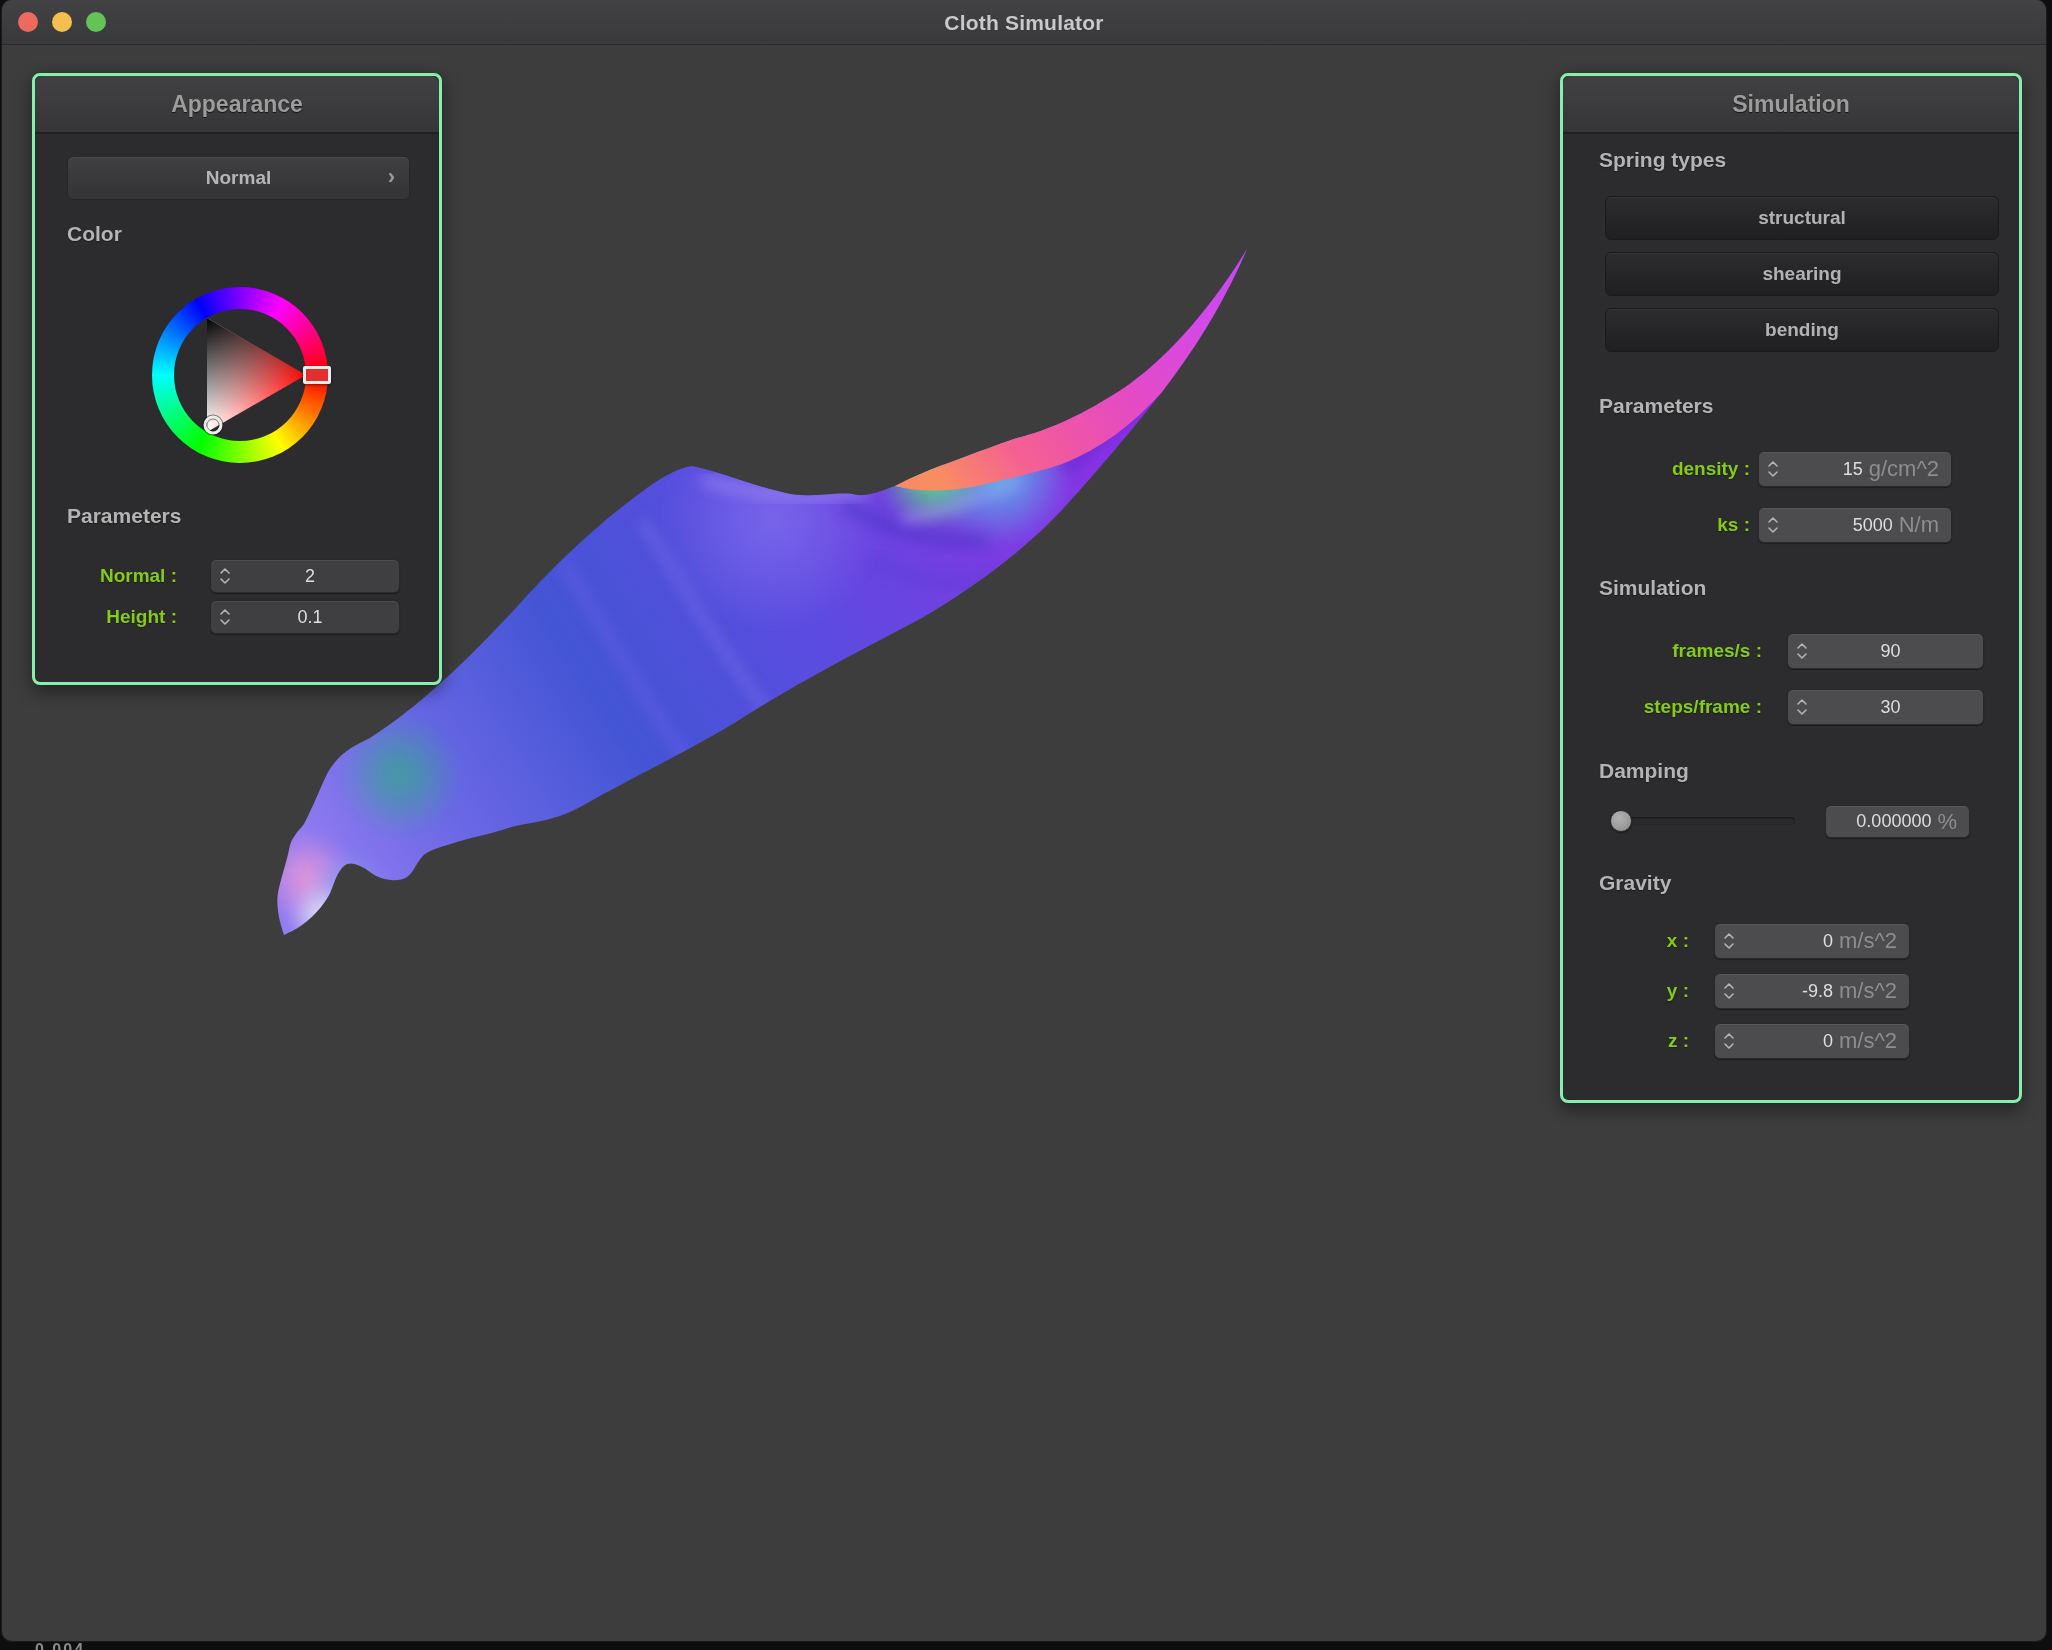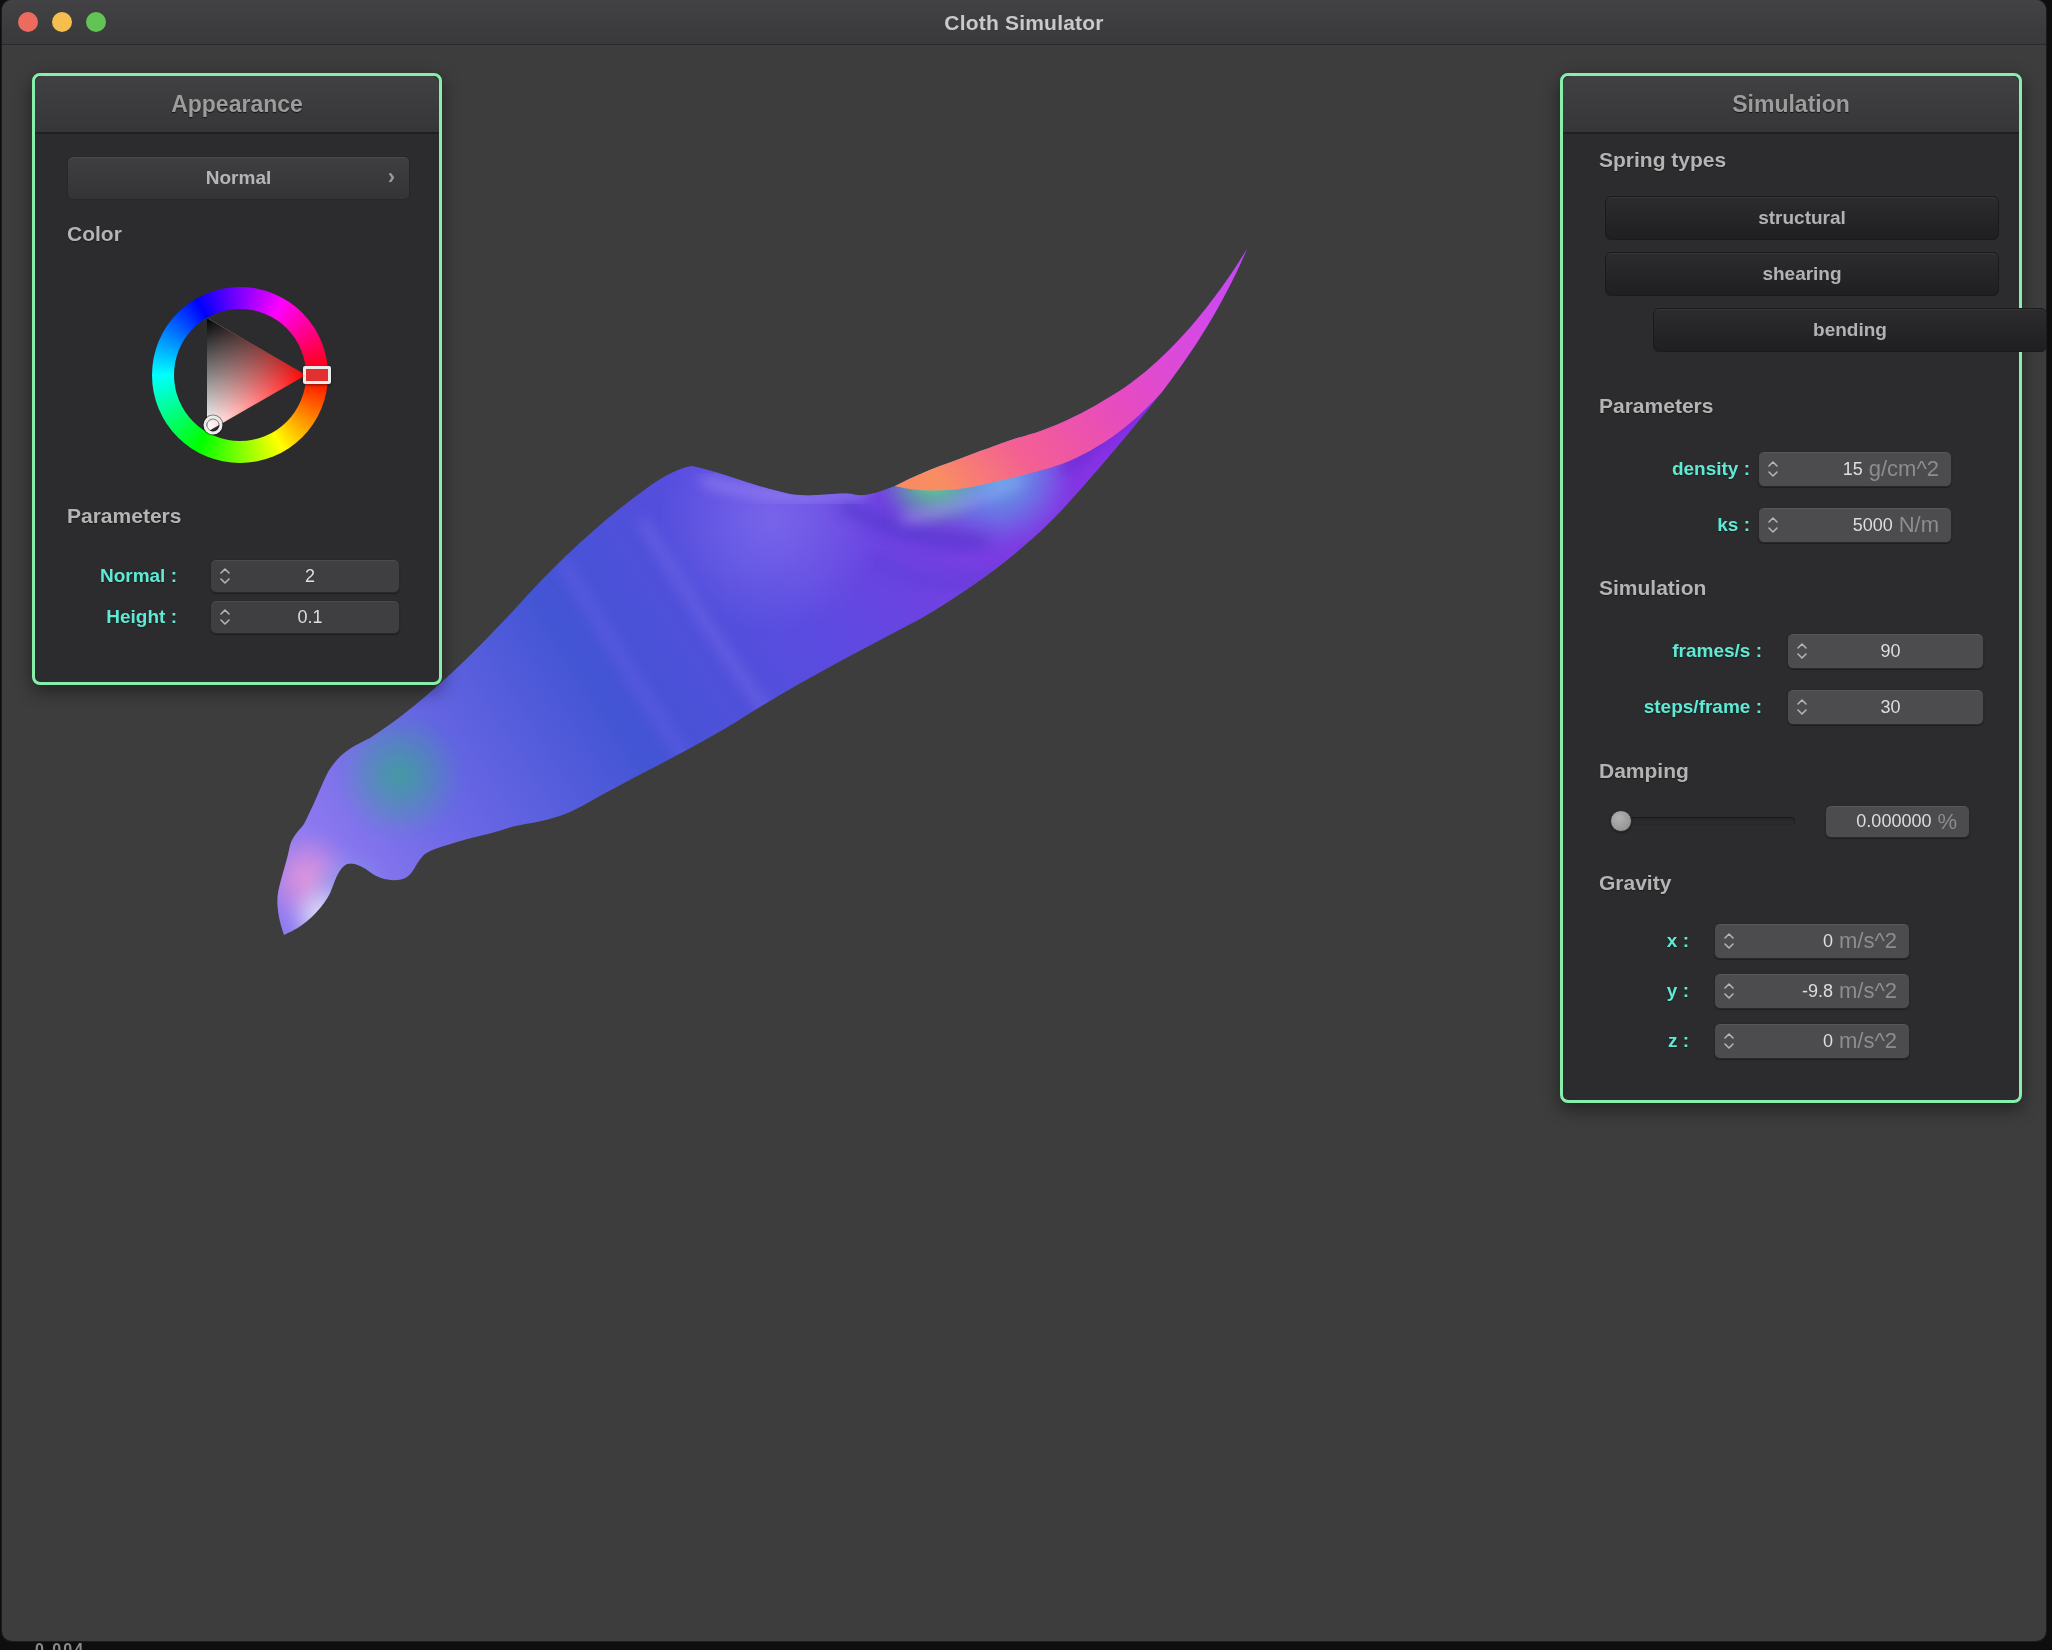--- a/index.html
+++ b/index.html
@@ -36,21 +36,21 @@
        color:#b2b2b2;font-size:19px;font-weight:bold;cursor:default;}
   .dropdown{background:linear-gradient(#3f3f41,#343436);border:1px solid #272729;border-radius:6px;
             box-shadow:inset 0 1px 0 rgba(255,255,255,.06);position:relative;
             display:flex;align-items:center;justify-content:center;
             color:#b5b5b5;font-size:19px;font-weight:bold;}
   .dropdown .chev{position:absolute;right:14px;top:50%;transform:translateY(-54%);
                   color:#9a9a9a;font-size:22px;font-weight:bold;}
 
   
   .row{position:absolute;display:flex;align-items:center;}
-  .row .rlabel{color:#5eead4;font-size:19px;font-weight:bold;text-align:right;text-shadow:0 1px 1px #1c1c1c;}
+  .row .rlabel{color:#84cc16;font-size:19px;font-weight:bold;text-align:right;text-shadow:0 1px 1px #1c1c1c;}
   .spinfield{position:relative;border-radius:6px;border:1px solid #29292b;
              box-shadow:inset 0 1px 0 rgba(255,255,255,.07), 0 1px 1px rgba(0,0,0,.35);
              display:flex;align-items:center;padding:0 12px 0 8px;}
   .spinfield.dark{background:#3f3f41;}
   .spinfield.lite{background:#4c4c4e;}
   .stepper{flex:0 0 14px;display:flex;align-items:center;}
   .spin-val{flex:1;text-align:center;color:#dedede;font-size:18px;}
   .spin-val.right{text-align:right;padding-right:6px;}
   .unit{color:#8d8d8d;font-size:22px;white-space:nowrap;}
 
@@ -265,21 +265,21 @@
       <div class="panel-header">Simulation</div>
 
       <div class="section-label" style="position:absolute;left:36px;top:72px;">Spring types</div>
 
       <div class="btn" style="position:absolute;left:42px;top:120px;width:394px;height:44px;">
         <span>structural</span>
       </div>
       <div class="btn" style="position:absolute;left:42px;top:176px;width:394px;height:44px;">
         <span>shearing</span>
       </div>
-      <div class="btn" style="position:absolute;left:42px;top:232px;width:394px;height:44px;margin-left:48px;">
+      <div class="btn" style="position:absolute;left:42px;top:232px;width:394px;height:44px;">
         <span>bending</span>
       </div>
 
       <div class="section-label" style="position:absolute;left:36px;top:318px;">Parameters</div>
 
       <div class="row" style="left:0;top:375px;width:462px;height:36px;">
         <div class="rlabel" style="width:187px;">density :</div>
         <div class="spinfield lite" style="margin-left:8px;width:194px;height:36px;">
           <span class="stepper">
             <svg width="12" height="20" viewBox="0 0 12 20">

